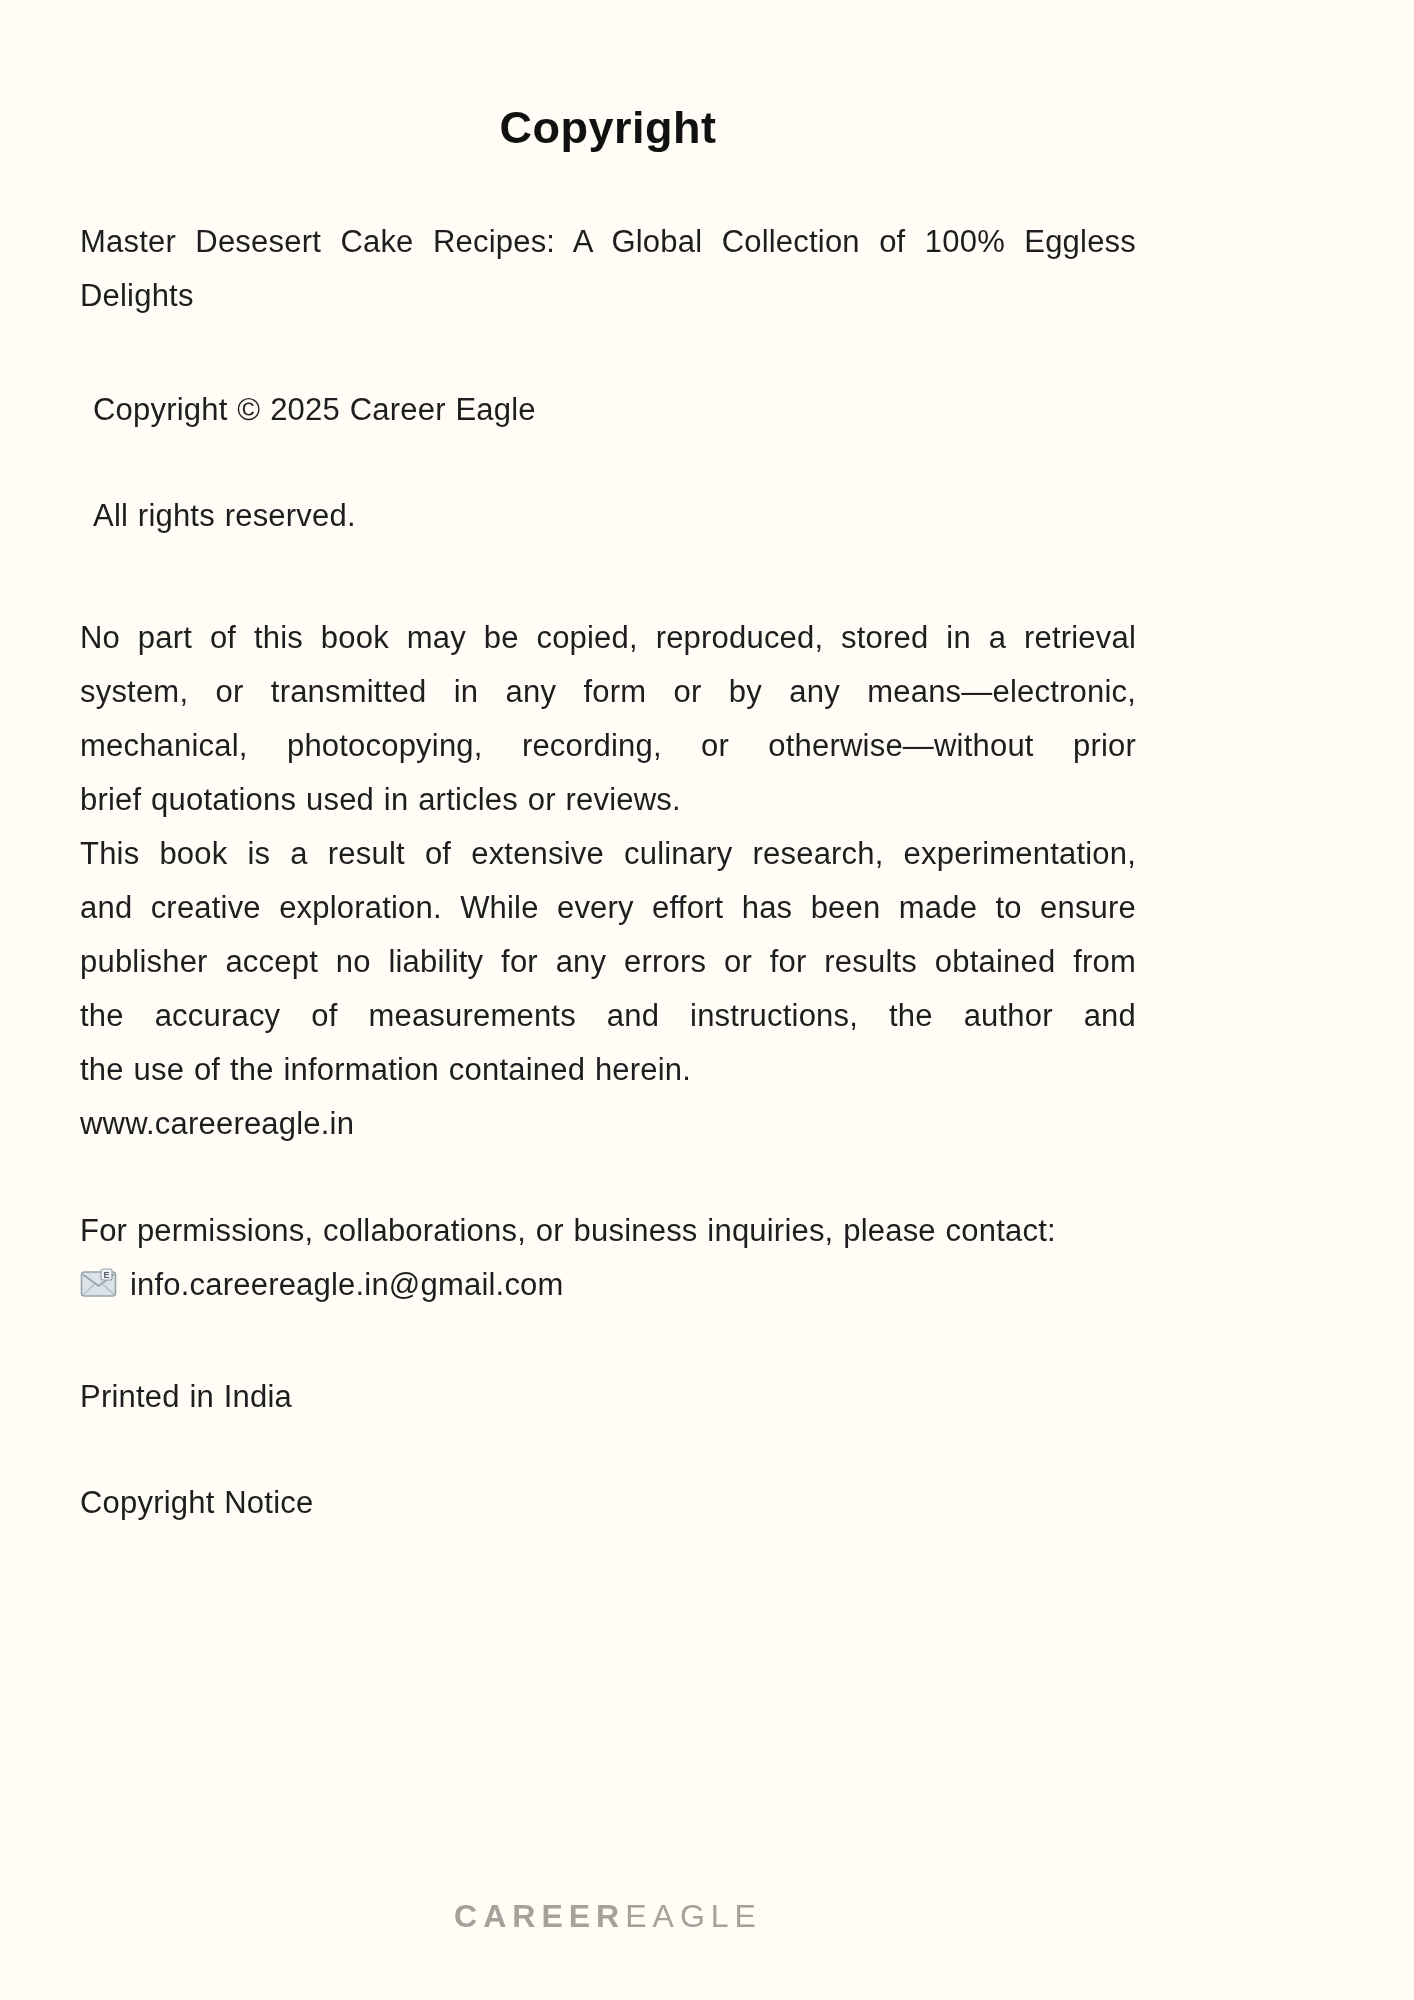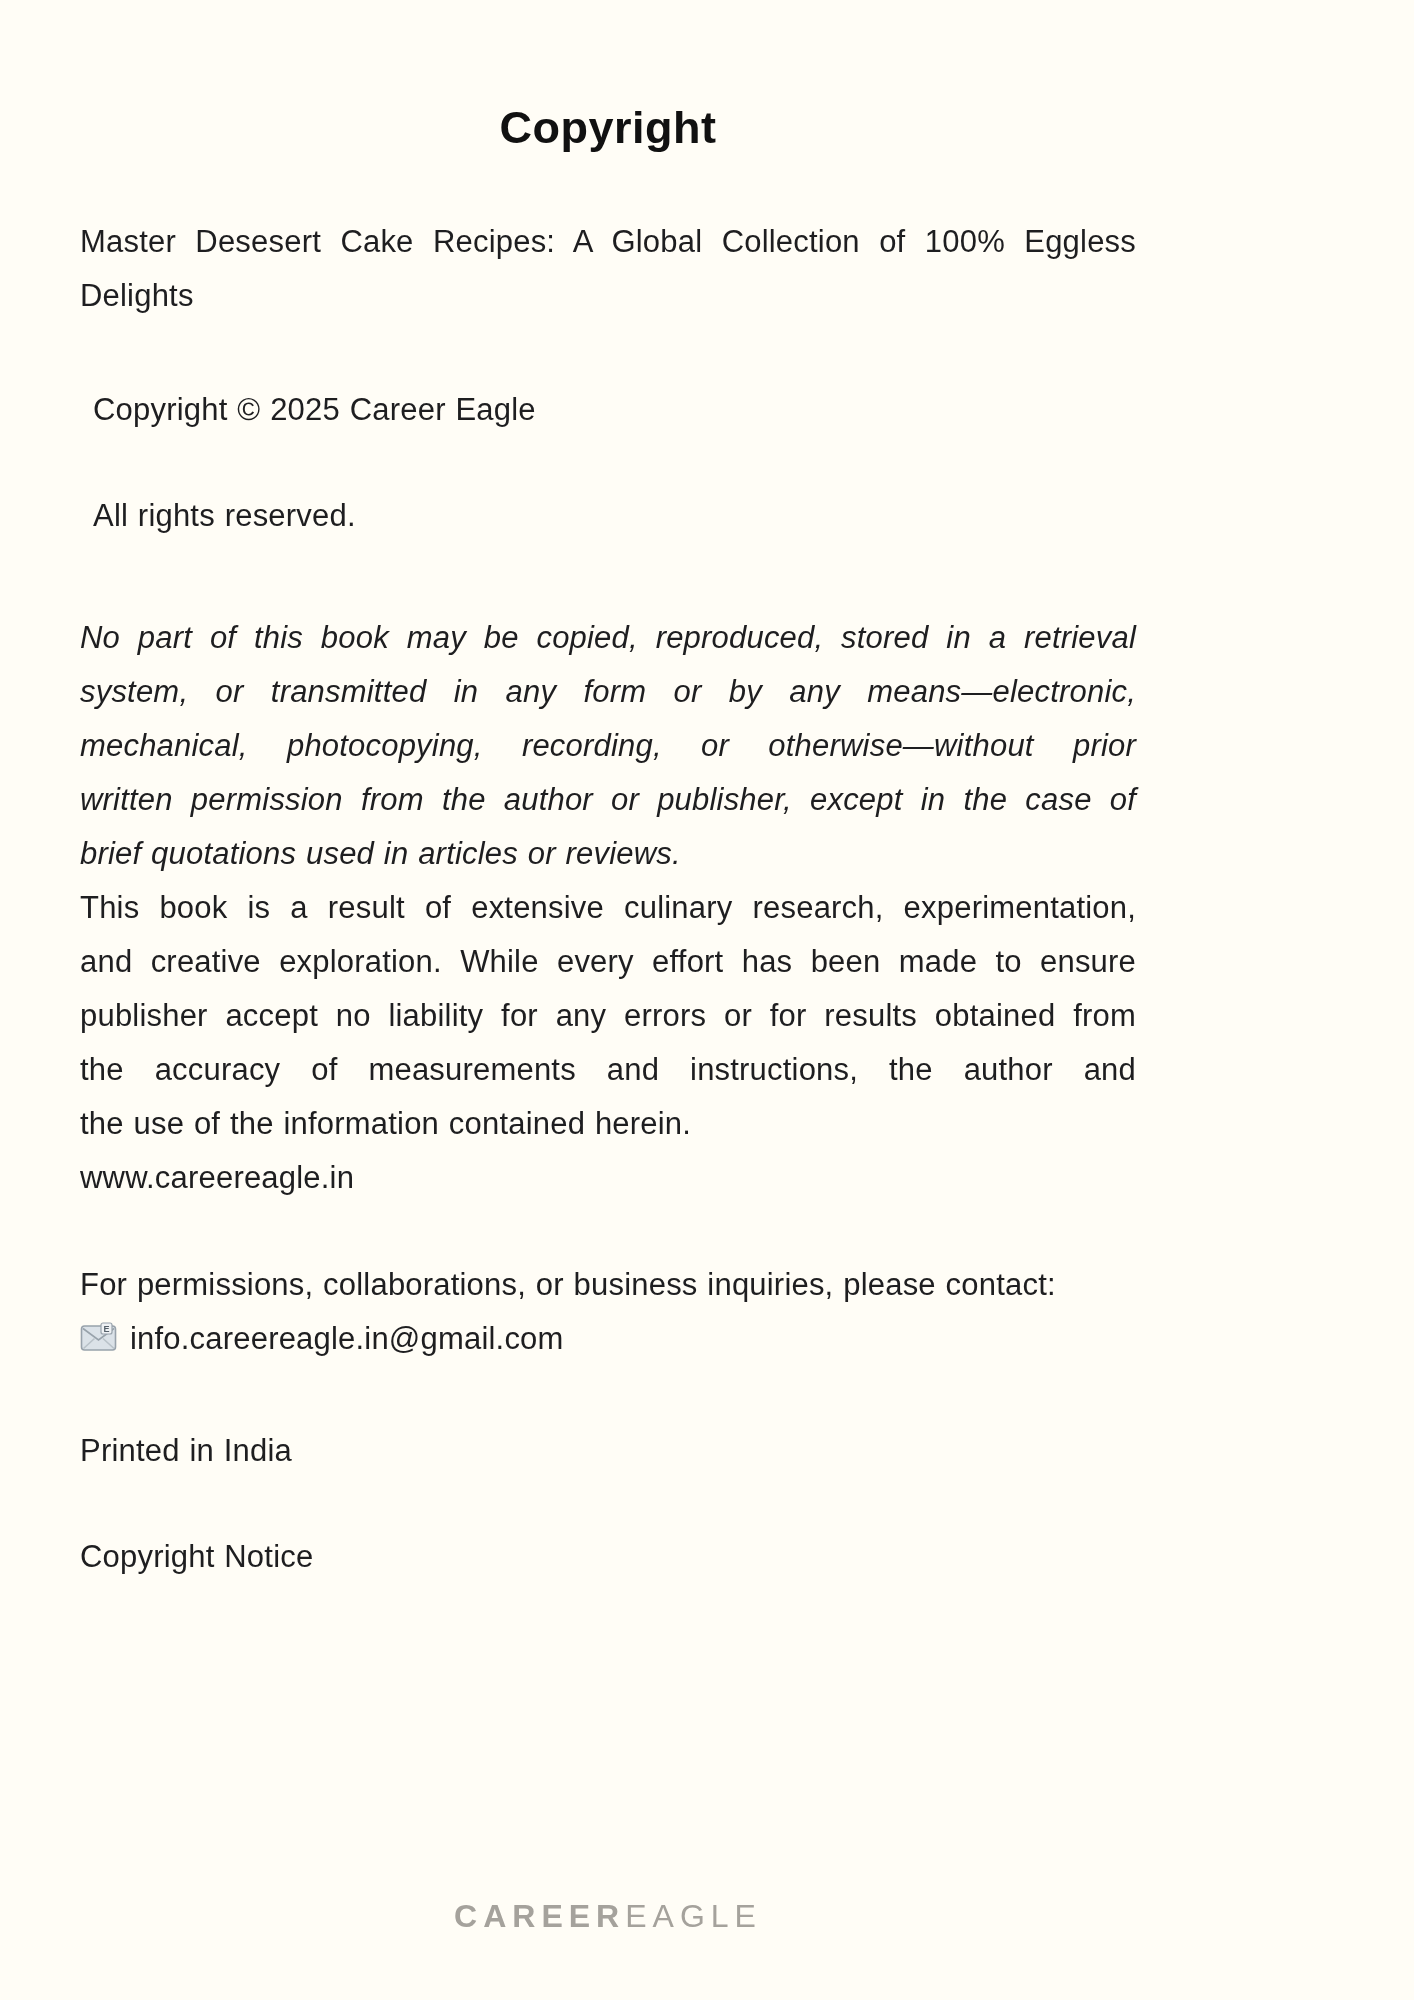--- a/index.html
+++ b/index.html
@@ -40,21 +40,21 @@
   .line { text-align: left; }
   .jline {
     text-align: justify;
     text-align-last: justify;
   }
   .indent { padding-left: 13px; }
 
   .m-booktitle   { margin-top: 55px; }
   .m-copyline    { margin-top: 60px; }
   .m-rights      { margin-top: 52px; }
-  .m-legal       { margin-top: 68px; font-style: italic; }
+  .m-legal       { margin-top: 68px; }
   .m-disclaimer  { margin-top: 0; }
   .m-website     { margin-top: 0; }
   .m-contact     { margin-top: 53px; }
   .m-printed     { margin-top: 55px; }
   .m-notice      { margin-top: 52px; }
 
   .email-row { white-space: nowrap; }
   .email-icon {
     display: inline-block;
     vertical-align: -3px;
@@ -94,21 +94,20 @@
     </div>
 
     <div class="para body-text m-rights">
       <div class="line indent">All rights reserved.</div>
     </div>
 
     <div class="para body-text m-legal">
       <div class="jline">No part of this book may be copied, reproduced, stored in a retrieval</div>
       <div class="jline">system, or transmitted in any form or by any means—electronic,</div>
       <div class="jline">mechanical, photocopying, recording, or otherwise—without prior</div>
-      <div class="jline">written permission from the author or publisher, except in the case of</div>
       <div class="line">brief quotations used in articles or reviews.</div>
     </div>
 
     <div class="para body-text m-disclaimer">
       <div class="jline">This book is a result of extensive culinary research, experimentation,</div>
       <div class="jline">and creative exploration. While every effort has been made to ensure</div>
       <div class="jline">publisher accept no liability for any errors or for results obtained from</div>
       <div class="jline">the accuracy of measurements and instructions, the author and</div>
       <div class="line">the use of the information contained herein.</div>
     </div>

